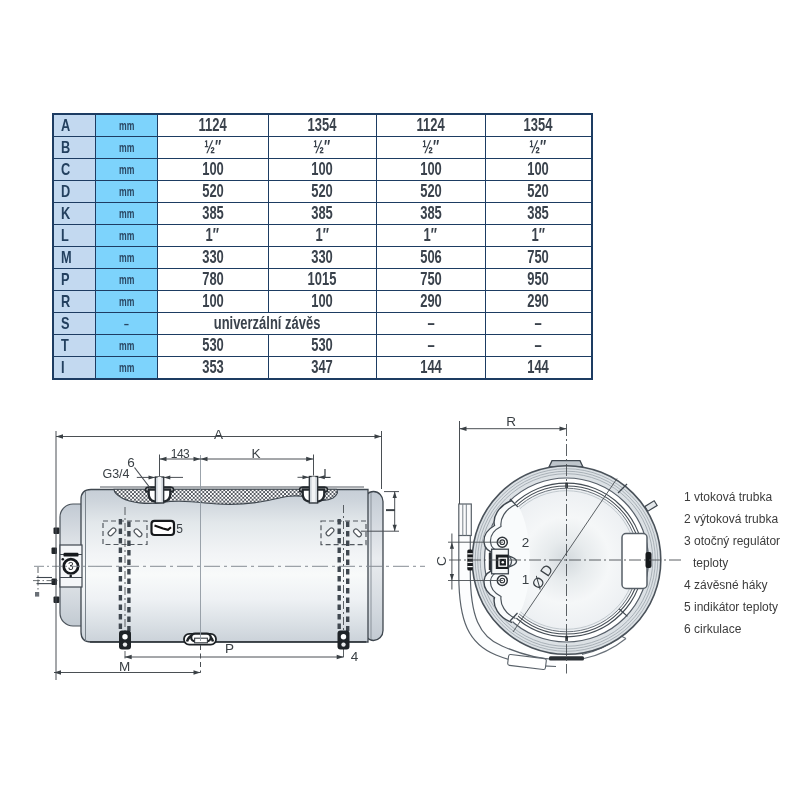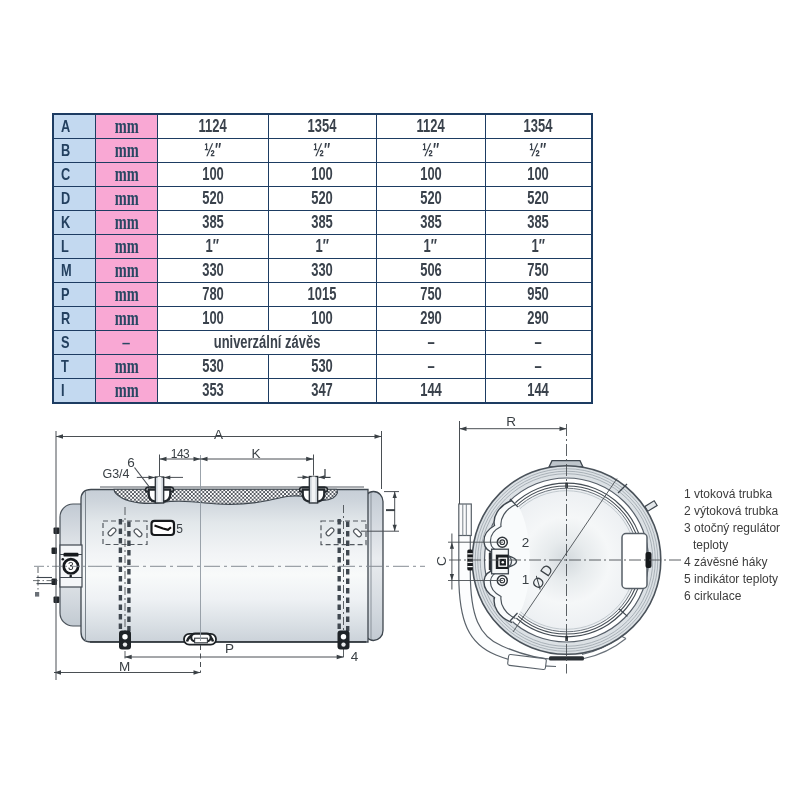--- a/index.html
+++ b/index.html
@@ -4,25 +4,25 @@
 <style>
   html,body{margin:0;padding:0;background:#fff;}
   #page{position:relative;width:800px;height:800px;background:#fff;overflow:hidden;transform:translateZ(0);
         font-family:"Liberation Sans", sans-serif;}
   #draw{position:absolute;left:0;top:0;}
   table.spec{position:absolute;left:52px;top:113px;border-collapse:collapse;table-layout:fixed;border:2px solid #1d3c62;}
   table.spec td{border:1px solid #1d3c62;padding:0;text-align:center;vertical-align:middle;
     height:21px;font-size:18px;font-weight:bold;color:#3a424c;white-space:nowrap;overflow:visible;}
   table.spec tr.hdr td{height:29px;border-bottom:2px solid #1d3c62;background:#2e80c2;color:#173a63;font-size:16.5px;}
   table.spec td.rl{background:#c3d9f0;color:#23405f;text-align:left;font-size:17px;}
-  table.spec td.mm{background:#f9a8d4;color:#2a4763;font-size:20px;font-family:Liberation Serif, serif;}
+  table.spec td.mm{background:#7dd3fc;color:#2a4763;font-size:12px;}
   .cx{display:inline-block;transform:scaleX(0.72);transform-origin:center center;}
   .cl{display:inline-block;transform:scaleX(0.75);transform-origin:left center;margin-left:7px;}
   .ch{display:inline-block;transform:scaleX(0.71);transform-origin:center center;}
-  #legend{position:absolute;left:684px;top:486px;font-size:12px;line-height:17px;color:#3c3c3c;}
+  #legend{position:absolute;left:684px;top:486px;font-size:12px;line-height:22px;color:#3c3c3c;}
 </style>
 </head>
 <body>
 <div id="page">
 <svg id="draw" width="800" height="800" viewBox="0 0 800 800">
   <defs>
     <linearGradient id="gBody" x1="0" y1="0" x2="0" y2="1">
       <stop offset="0" stop-color="#c6ced6"></stop>
       <stop offset="0.07" stop-color="#cdd4db"></stop>
       <stop offset="0.22" stop-color="#e3e8eb"></stop>

